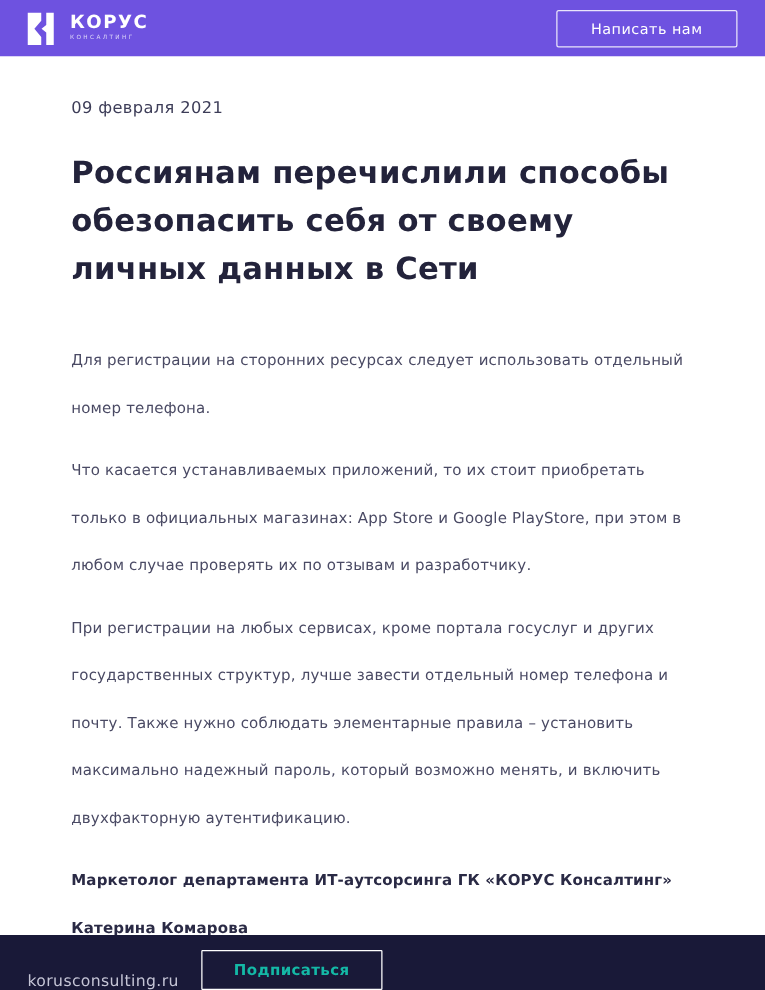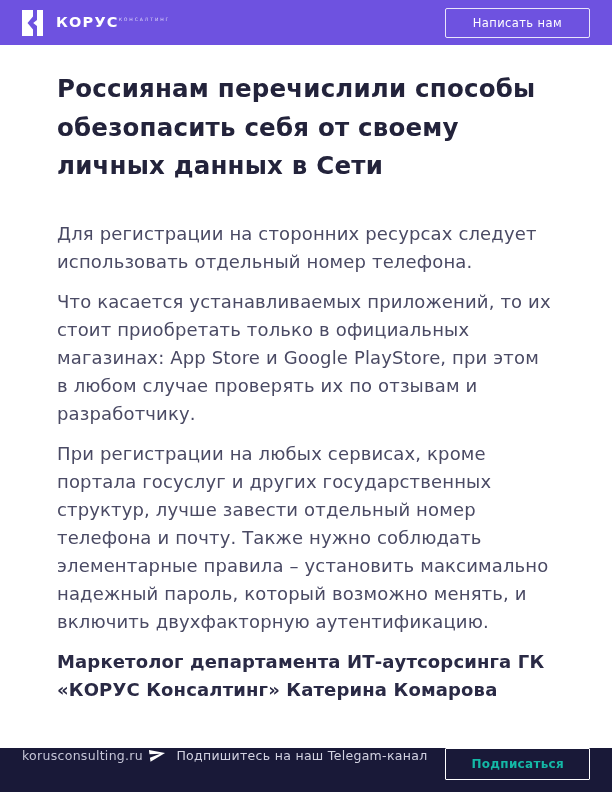--- a/index.html
+++ b/index.html
@@ -17,21 +17,21 @@
   .header {
     height: 45px;
     background: #6E52E0;
     display: flex;
     align-items: center;
     justify-content: space-between;
     padding: 0 22px;
   }
   .logo { display: flex; align-items: center; gap: 8px; cursor: pointer; }
   .logo-icon svg { display: block; }
-  .logo-text { display: flex; flex-direction: row; line-height: 1; }
+  .logo-text { display: flex; flex-direction: column; line-height: 1; }
   .logo-name {
     color: #ffffff; font-weight: bold; font-size: 14.5px;
     letter-spacing: 1.2px;
   }
   .logo-sub {
     color: rgba(255,255,255,0.75); font-size: 4.6px;
     letter-spacing: 1.9px; margin-top: 3px;
   }
   .header-btn {
     background: transparent;
@@ -57,36 +57,36 @@
     margin: 25px 0 0 0;
     font-size: 24.5px;
     line-height: 38.5px;
     font-weight: bold;
     color: #23233B;
     letter-spacing: 0.2px;
   }
   .body-text { margin-top: 34px; }
   .para {
     margin: 0;
-    font-size: 18px;
-    line-height: 28px;
+    font-size: 12px;
+    line-height: 38px;
     color: #4A4A64;
     letter-spacing: 0.15px;
   }
   .para.gap { margin-top: 12px; }
   .para .lead-bold { font-weight: bold; color: #2A2A45; }
 
   
   .footer {
     position: absolute;
     left: 0; right: 0; bottom: 0;
     height: 44px;
     background: #191938;
     display: flex;
-    align-items: flex-start;
+    align-items: flex-end;
     padding: 0 22px;
   }
   .footer-site {
     color: #C5C5D6;
     font-size: 12.5px;
     letter-spacing: 0.3px;
     text-decoration: none;
     cursor: pointer;
   }
   .tg-group {
@@ -126,36 +126,29 @@
       </span>
       <span class="logo-text">
         <span class="logo-name">КОРУС</span>
         <span class="logo-sub">КОНСАЛТИНГ</span>
       </span>
     </div>
     <button class="header-btn">Написать нам</button>
   </div>
 
   <div class="content">
+    <div class="date">09 февраля 2021</div>
     <h1 class="title">Россиянам перечислили способы обезопасить себя от своему личных данных в Сети</h1>
 
     <div class="body-text">
       <p class="para">Для регистрации на сторонних ресурсах следует использовать отдельный номер телефона.</p>
       <p class="para gap">Что касается устанавливаемых приложений, то их стоит приобретать только в официальных магазинах: App Store и Google PlayStore, при этом в любом случае проверять их по отзывам и разработчику.</p>
       <p class="para gap">При регистрации на любых сервисах, кроме портала госуслуг и других государственных структур, лучше завести отдельный номер телефона и почту. Также нужно соблюдать элементарные правила – установить максимально надежный пароль, который возможно менять, и включить двухфакторную аутентификацию.</p>
       <p class="para gap"><span class="lead-bold">Маркетолог департамента ИТ-аутсорсинга ГК «КОРУС Консалтинг» Катерина Комарова</span></p>
     </div>
   </div>
 
   <div class="footer">
     <a class="footer-site">korusconsulting.ru</a>
-    <div class="tg-group">
-      <span class="tg-icon">
-        <svg width="17" height="15" viewBox="0 0 24 20" xmlns="http://www.w3.org/2000/svg">
-          <path d="M1 17.5 L23 8 L1 0.5 L1 6.5 L16 8 L1 11.5 Z" fill="#ffffff" transform="rotate(-8 12 10)"></path>
-        </svg>
-      </span>
-      <span class="tg-text">Подпишитесь на наш Telegam-канал</span>
-    </div>
     <button class="footer-btn">Подписаться</button>
   </div>
 
 </div>
 
 </body></html>

